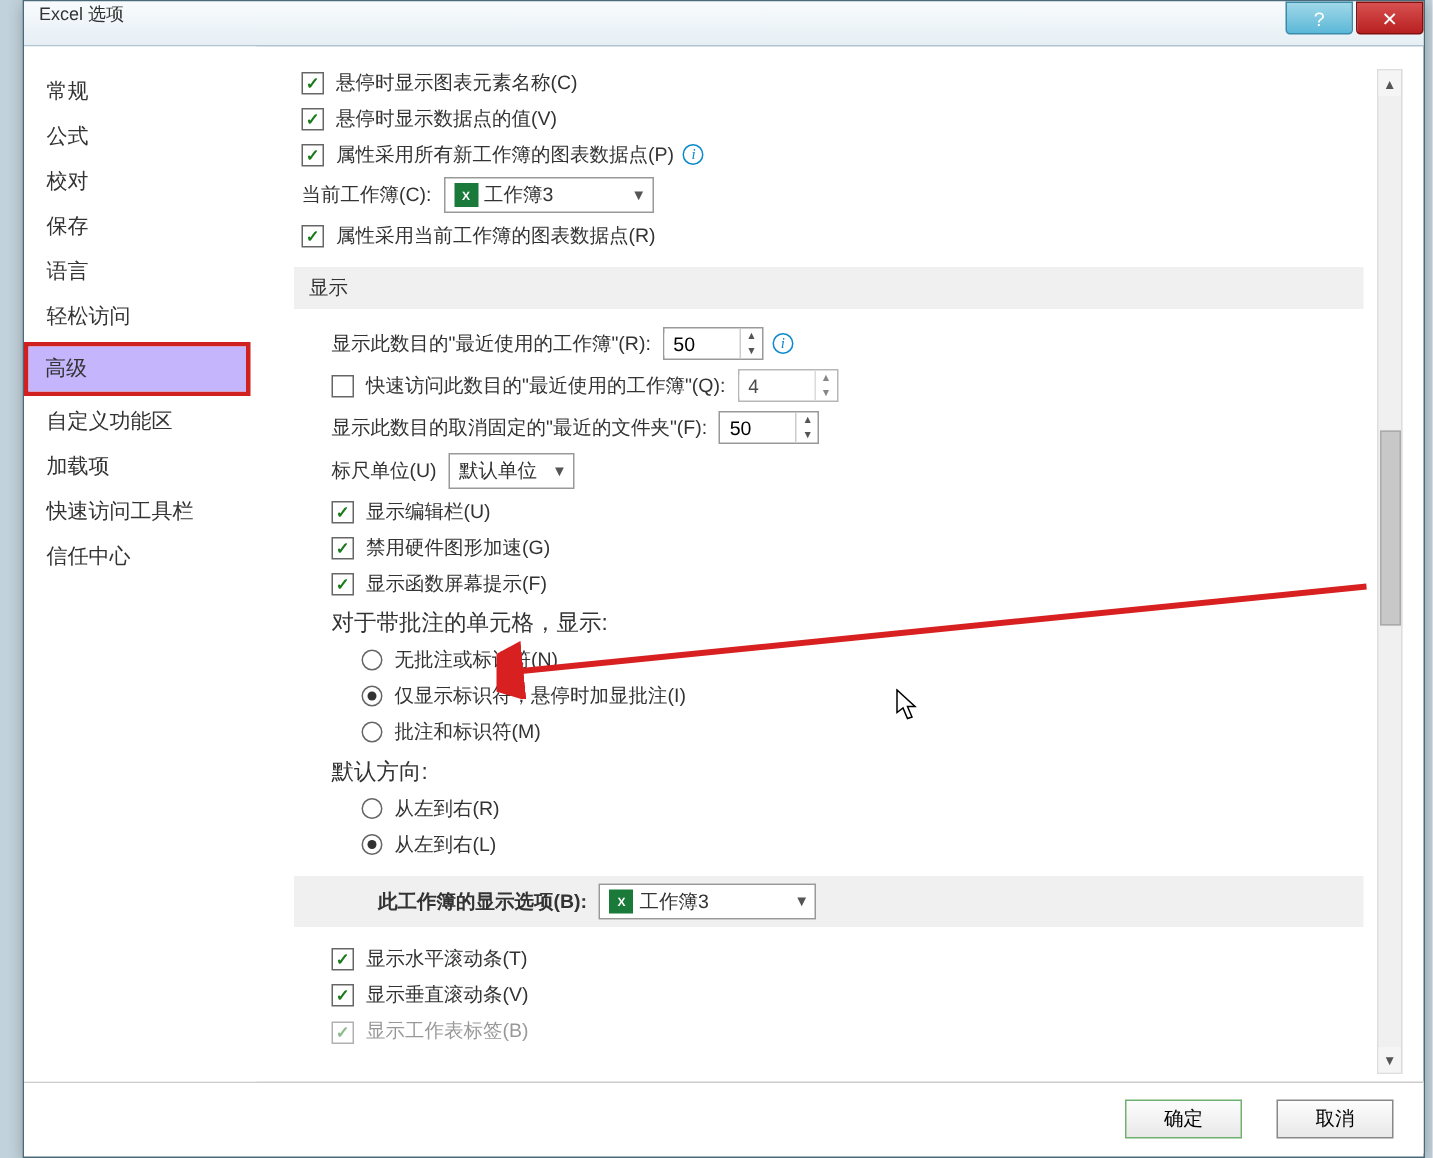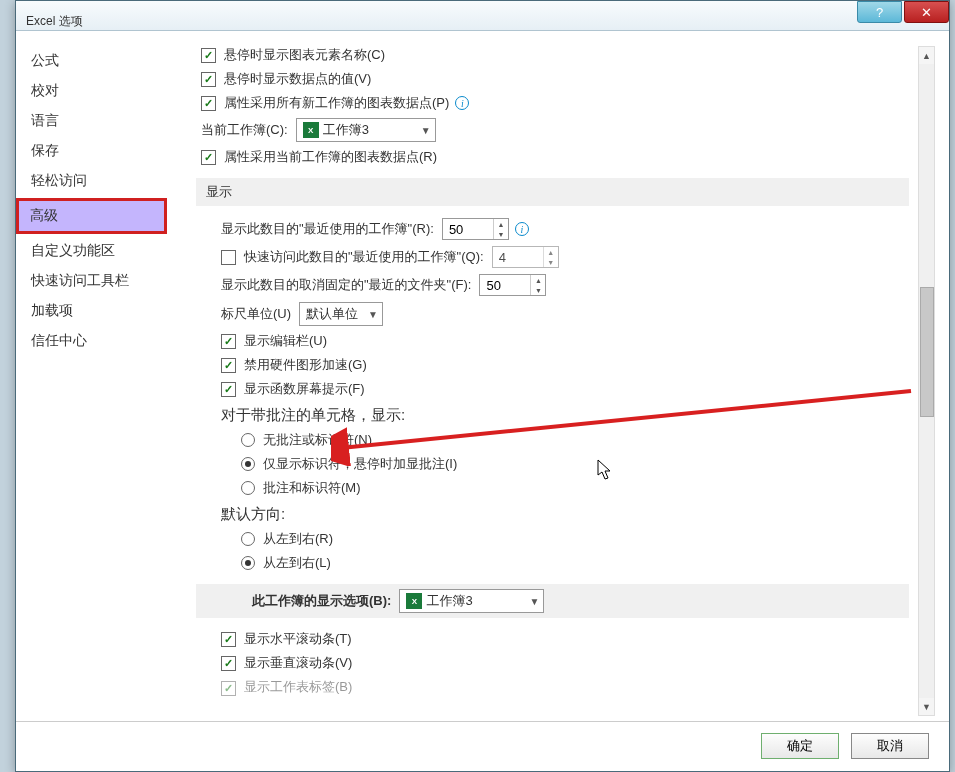--- a/index.html
+++ b/index.html
@@ -1,18 +1,18 @@
 <!DOCTYPE html>
 <html><head>
   <meta charset="utf-8">
   <style>
     * { box-sizing: border-box; margin: 0; padding: 0; font-family: "Microsoft YaHei", "Segoe UI", sans-serif; }
     body { width: 955px; height: 772px; background: #c2d2dc; overflow: hidden; }
     .window { position: absolute; top: 0; left: 15px; width: 935px; height: 772px; background: #fff; border: 1px solid #4a6a7a; box-shadow: 0 2px 10px rgba(0,0,0,0.3); }
-    .titlebar { height: 30px; background: linear-gradient(to bottom, #f8fbfd, #e6eff5); display: flex; align-items: flex-end; justify-content: space-between; border-bottom: 1px solid #b0c4d0; }
+    .titlebar { height: 30px; background: linear-gradient(to bottom, #f8fbfd, #e6eff5); display: flex; align-items: flex-start; justify-content: space-between; border-bottom: 1px solid #b0c4d0; }
     .title { font-size: 12px; color: #333; padding-left: 10px; }
     .winbtns { display: flex; height: 100%; }
     .winbtn { width: 45px; height: 22px; display: flex; align-items: center; justify-content: center; color: #fff; font-size: 13px; }
     .helpbtn { background: linear-gradient(to bottom, #a0d8e8, #5cb8d8); border: 1px solid #3a8aa8; border-radius: 0 0 3px 3px; margin-right: 2px; }
     .closebtn { background: linear-gradient(to bottom, #d85050, #b82020); border: 1px solid #801010; border-radius: 0 0 3px 3px; }
     .body { display: flex; height: 690px; }
     .sidebar { width: 155px; padding: 15px 0; background: #fff; border-right: none; }
     .sideitem { padding: 6px 15px; font-size: 14px; color: #333; cursor: pointer; }
     .sideitem.selected { background: #c4b5fd; box-sizing: border-box; }
     .selected-wrap { border: 3px solid #d02020; padding: 0; margin: 2px 4px 2px 0; }
@@ -33,51 +33,52 @@
     .spinner input { border: none; width: 50px; padding: 0 6px; font-size: 13px; outline: none; }
     .spinner .spinbtns { display: flex; flex-direction: column; border-left: 1px solid #ccc; }
     .spinner .sb { width: 14px; height: 10px; font-size: 7px; display: flex; align-items: center; justify-content: center; color: #555; cursor: pointer; }
     .section-header { background: #f0f0f0; padding: 5px 10px; font-size: 13px; font-weight: normal; color: #333; margin: 12px 0 12px -5px; }
     .indent1 { padding-left: 20px; }
     .indent2 { padding-left: 40px; }
     .sublabel { font-size: 15px; color: #333; margin: 8px 0 6px 20px; }
     .scrollbar { position: absolute; right: 14px; top: 15px; width: 17px; height: 670px; background: #f0f0f0; border: 1px solid #ddd; }
     .scrollup, .scrolldown { height: 17px; background: #f5f5f5; display: flex; align-items: center; justify-content: center; font-size: 9px; color: #555; cursor: pointer; }
     .thumb { position: absolute; left: 1px; width: 14px; background: #c8c8c8; border: 1px solid #aaa; cursor: pointer; }
-    .footer { height: 48px; border-top: 1px solid #ccc; display: flex; justify-content: flex-end; align-items: center; padding: 0 20px; gap: 12px; background: #fff; }
+    .footer { height: 48px; border-top: 1px solid #ccc; display: flex; justify-content: flex-end; align-items: center; padding: 0 20px; gap: 23px; background: #fff; }
     .btn { min-width: 78px; height: 26px; border: 1px solid #888; background: linear-gradient(to bottom, #fdfdfd, #e8e8e8); font-size: 13px; cursor: pointer; display: inline-flex; align-items: center; justify-content: center; }
     .btn.primary { border: 1px solid #6faf6f; }
     .arrow-overlay { position: absolute; pointer-events: none; z-index: 100; }
     .cursor-overlay { position: absolute; pointer-events: none; z-index: 101; font-size: 18px; }
   </style>
 </head>
 <body>
 
 <div class="window">
   <div class="titlebar">
     <div class="title">Excel 选项</div>
     <div class="winbtns">
       <div class="winbtn helpbtn">?</div>
       <div class="winbtn closebtn">✕</div>
     </div>
   </div>
 
   <div class="body">
     <div class="sidebar">
+      <div class="sideitem">常规</div>
       <div class="sideitem">公式</div>
       <div class="sideitem">校对</div>
+      <div class="sideitem">保存</div>
       <div class="sideitem">语言</div>
-      <div class="sideitem">保存</div>
       <div class="sideitem">轻松访问</div>
       <div class="selected-wrap">
         <div class="sideitem selected">高级</div>
       </div>
       <div class="sideitem">自定义功能区</div>
+      <div class="sideitem">加载项</div>
       <div class="sideitem">快速访问工具栏</div>
-      <div class="sideitem">加载项</div>
       <div class="sideitem">信任中心</div>
     </div>
 
     <div class="content">
       <div class="scrollinner">
 
         <div class="row">
           <span class="cb checked"></span>
           <span class="label">悬停时显示图表元素名称(C)</span>
         </div>

